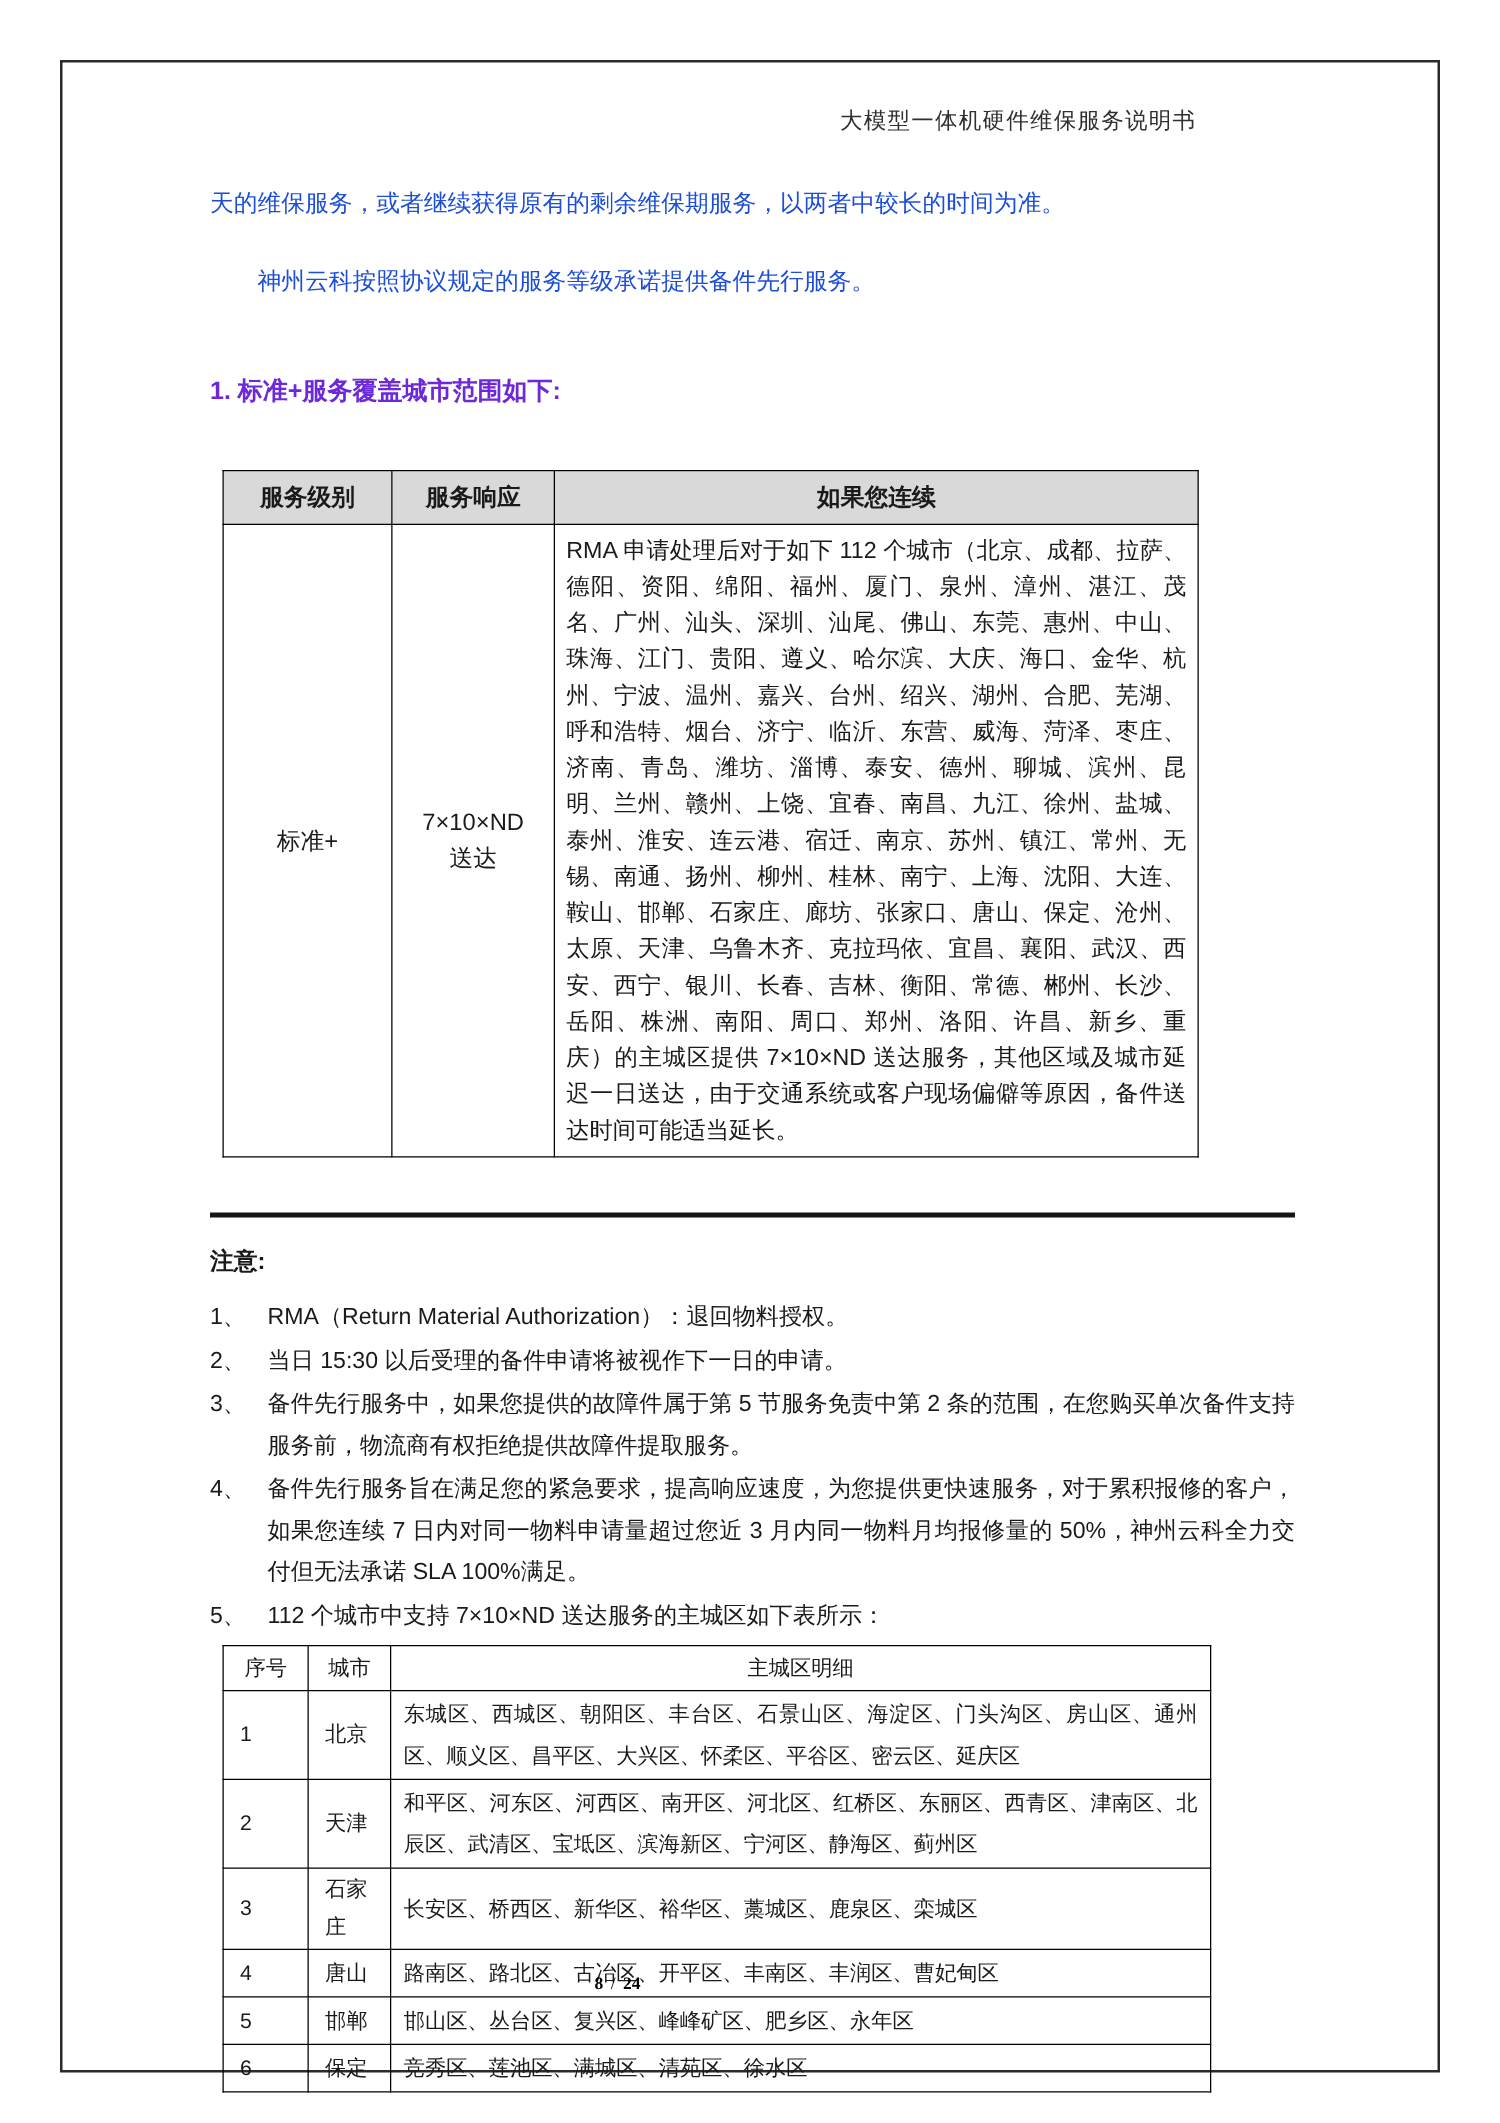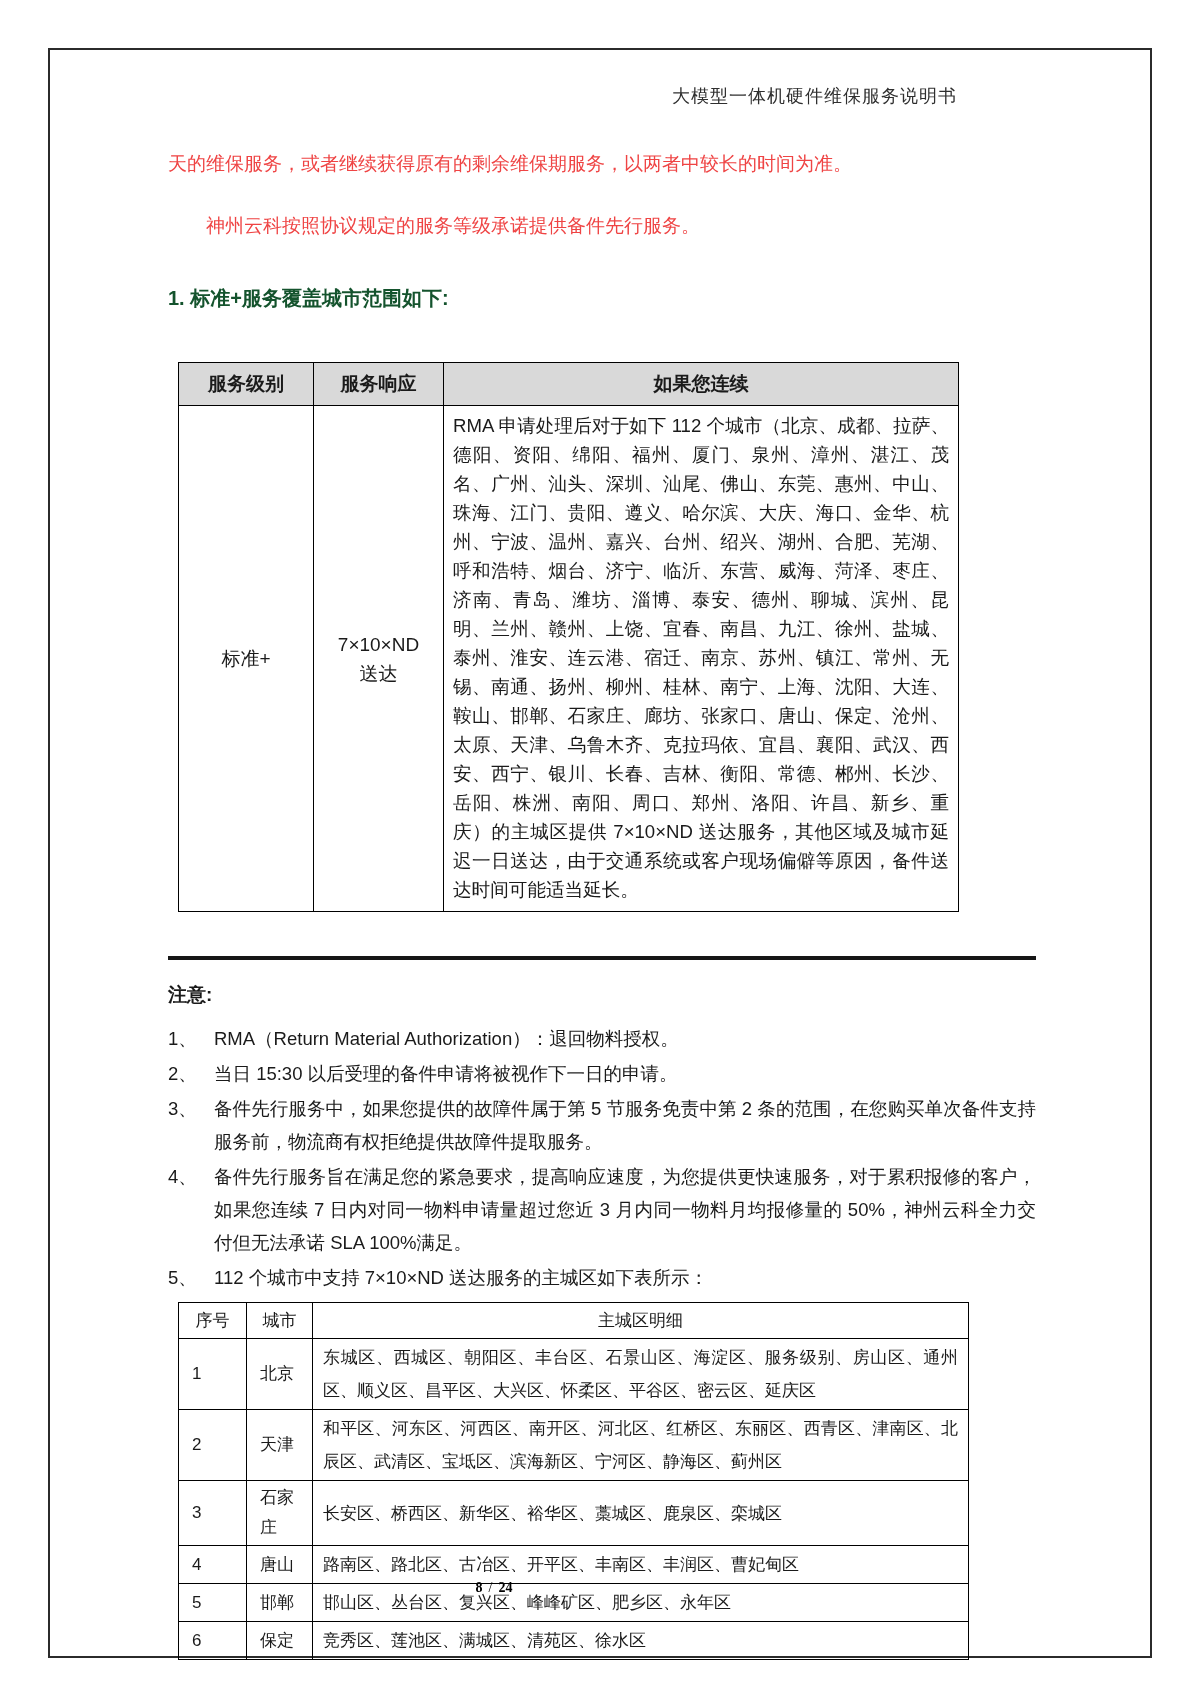--- a/index.html
+++ b/index.html
@@ -35,28 +35,28 @@
   }
   .content {
     position: absolute;
     left: 168px;
     top: 150px;
     width: 868px;
   }
   .para {
     font-size: 19px;
     line-height: 27px;
-    color: #ef4444;
+    color: #1d4ed8;
   }
   .para-indent { text-indent: 2em; margin-top: 35px; }
   .section-heading {
-    margin-top: 46px;
+    margin-top: 60px;
     font-size: 20px;
     font-weight: bold;
-    color: #14532d;
+    color: #6d28d9;
   }
   
   .service-table {
     margin-top: 50px;
     margin-left: 10px;
     width: 780px;
     border-collapse: collapse;
     table-layout: fixed;
   }
   .service-table th, .service-table td {
@@ -239,21 +239,21 @@
         <tr>
           <th>序号</th>
           <th>城市</th>
           <th>主城区明细</th>
         </tr>
       </thead>
       <tbody>
         <tr>
           <td class="cell-no">1</td>
           <td class="cell-city">北京</td>
-          <td class="cell-districts">东城区、西城区、朝阳区、丰台区、石景山区、海淀区、服务级别、房山区、通州区、顺义区、昌平区、大兴区、怀柔区、平谷区、密云区、延庆区</td>
+          <td class="cell-districts">东城区、西城区、朝阳区、丰台区、石景山区、海淀区、门头沟区、房山区、通州区、顺义区、昌平区、大兴区、怀柔区、平谷区、密云区、延庆区</td>
         </tr>
         <tr>
           <td class="cell-no">2</td>
           <td class="cell-city">天津</td>
           <td class="cell-districts">和平区、河东区、河西区、南开区、河北区、红桥区、东丽区、西青区、津南区、北辰区、武清区、宝坻区、滨海新区、宁河区、静海区、蓟州区</td>
         </tr>
         <tr>
           <td class="cell-no">3</td>
           <td class="cell-city">石家庄</td>
           <td class="cell-districts">长安区、桥西区、新华区、裕华区、藁城区、鹿泉区、栾城区</td>

